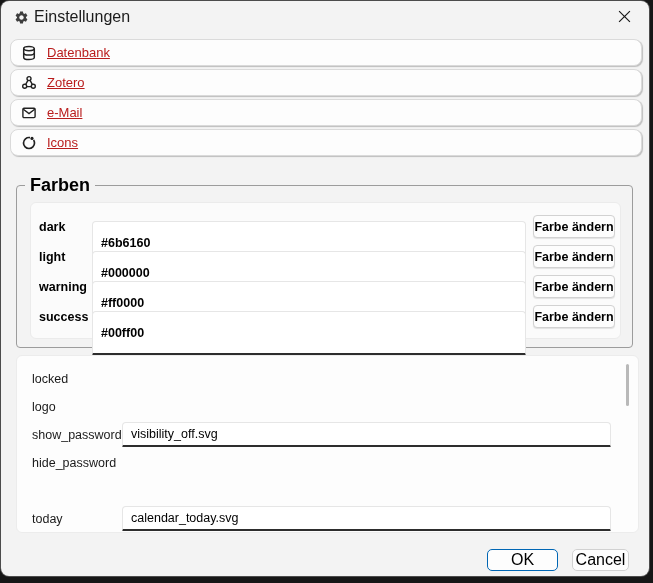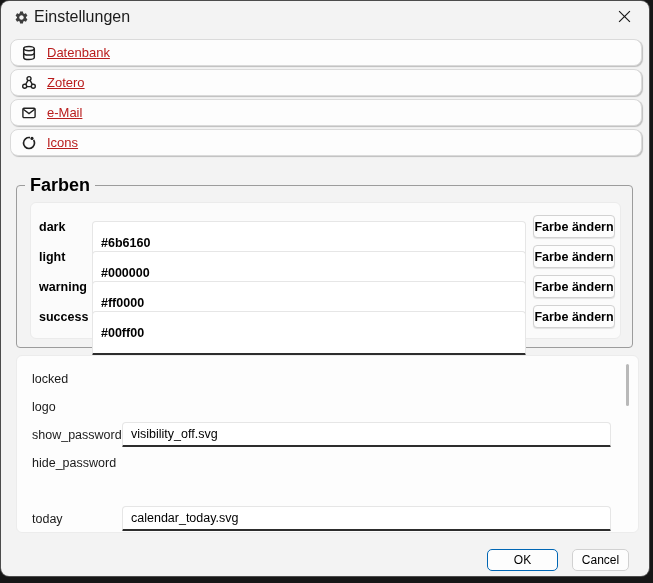--- a/index.html
+++ b/index.html
@@ -104,21 +104,21 @@
   }
   .scroll-thumb {
     position: absolute; right: 9px; top: 8px; width: 3px; height: 42px;
     background: #b9b9b9; border-radius: 2px;
   }
   
   .footer-btn {
     position: absolute; top: 548px; height: 22px;
     background: #fdfdfd; border-radius: 5px;
     font-family: "Liberation Sans", sans-serif;
-    font-size: 12px; color: #000;
+    font-size: 16px; color: #000;
     cursor: default;
   }
   .ok-btn   { left: 486px; width: 71px; border: 1.5px solid #0066b4; }
   .cancel-btn { left: 571px; width: 57px; border: 1px solid #d1d1d1; }
   svg { display: block; }
 </style>
 </head>
 <body>
 
 <div class="window">

